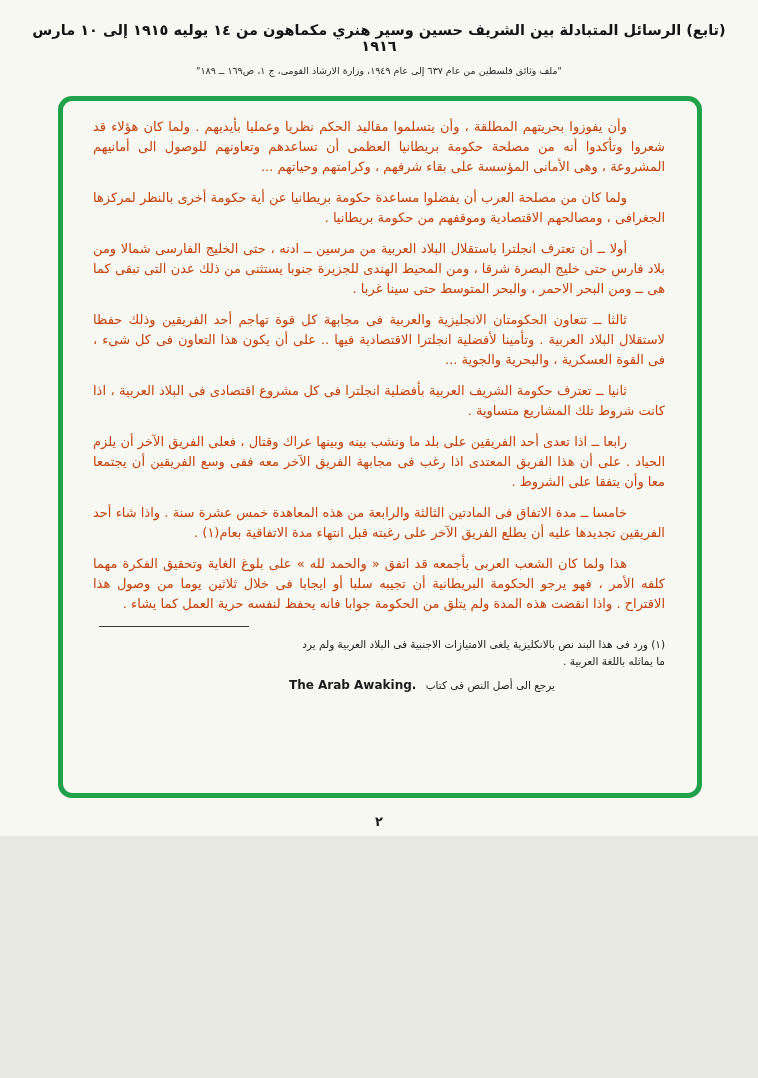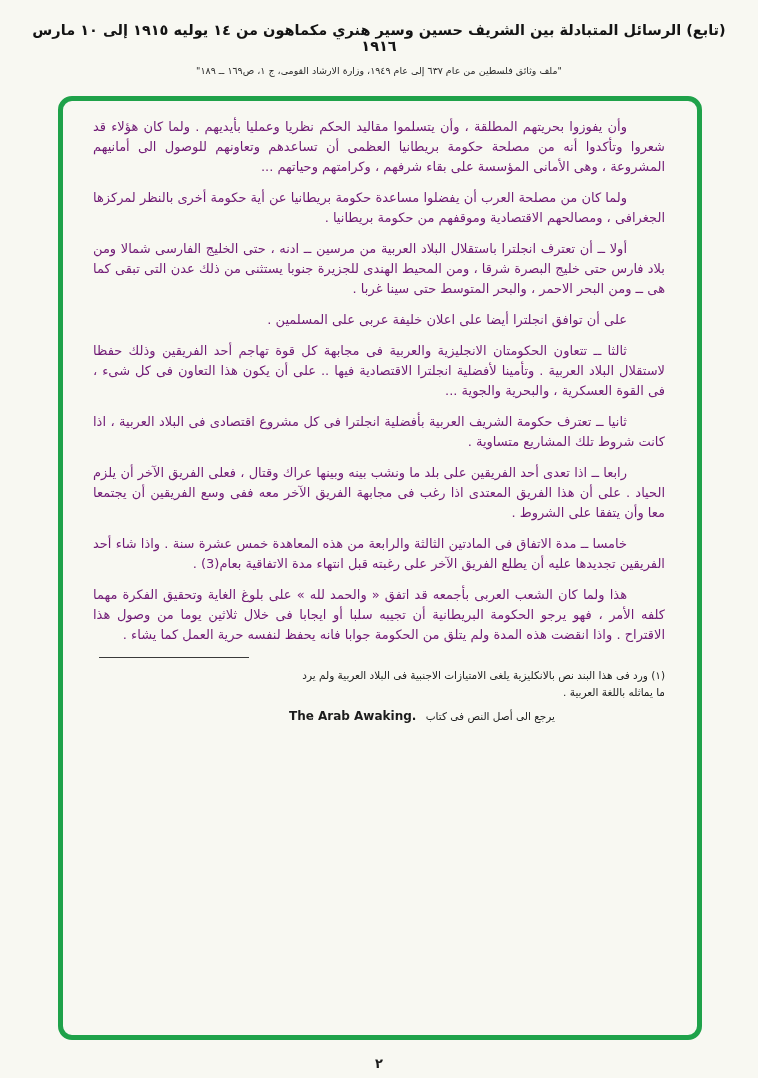--- a/index.html
+++ b/index.html
@@ -4,21 +4,21 @@
 <style>
   html, body {
     margin: 0;
     padding: 0;
     background: #e9e9e4;
     font-family: "DejaVu Sans", sans-serif;
   }
   .page {
     position: relative;
     width: 758px;
-    height: 1078px;
+    height: 836px;
     margin: 0 auto;
     background: #f8f8f2;
     direction: rtl;
     overflow: hidden;
   }
   .doc-header {
     position: absolute;
     top: 22px;
     left: 20px;
     right: 20px;
@@ -45,21 +45,21 @@
     border: 5px solid #1fa24a;
     border-radius: 14px;
     box-sizing: border-box;
     padding: 16px 32px 8px 30px;
     overflow: hidden;
     background: #f8f8f2;
   }
   .document-body {
     font-size: 13px;
     line-height: 20px;
-    color: #701a75;
+    color: #c2410c;
     text-align: justify;
   }
   .document-body p {
     margin: 0 0 11px 0;
     text-indent: 38px;
   }
   .footnote-divider {
     width: 150px;
     height: 1px;
     background: #3a3a3a;
@@ -112,25 +112,24 @@
   <div class="doc-header">
     <div class="title">(تابع) الرسائل المتبادلة بين الشريف حسين وسير هنري مكماهون من ١٤ يوليه ١٩١٥ إلى ١٠ مارس ١٩١٦</div>
     <div class="source">"ملف وثائق فلسطين من عام ٦٣٧ إلى عام ١٩٤٩، وزارة الارشاد القومى، ج ١، ص١٦٩ ــ ١٨٩"</div>
   </div>
 
   <div class="content-frame">
     <div class="document-body">
       <p>وأن يفوزوا بحريتهم المطلقة ، وأن يتسلموا مقاليد الحكم نظريا وعمليا بأيديهم . ولما كان هؤلاء قد شعروا وتأكدوا أنه من مصلحة حكومة بريطانيا العظمى أن تساعدهم وتعاونهم للوصول الى أمانيهم المشروعة ، وهى الأمانى المؤسسة على بقاء شرفهم ، وكرامتهم وحياتهم ...</p>
       <p>ولما كان من مصلحة العرب أن يفضلوا مساعدة حكومة بريطانيا عن أية حكومة أخرى بالنظر لمركزها الجغرافى ، ومصالحهم الاقتصادية وموقفهم من حكومة بريطانيا .</p>
       <p>أولا ــ أن تعترف انجلترا باستقلال البلاد العربية من مرسين ــ ادنه ، حتى الخليج الفارسى شمالا ومن بلاد فارس حتى خليج البصرة شرقا ، ومن المحيط الهندى للجزيرة جنوبا يستثنى من ذلك عدن التى تبقى كما هى ــ ومن البحر الاحمر ، والبحر المتوسط حتى سينا غربا .</p>
-      <p>على أن توافق انجلترا أيضا على اعلان خليفة عربى على المسلمين .</p>
       <p>ثالثا ــ تتعاون الحكومتان الانجليزية والعربية فى مجابهة كل قوة تهاجم أحد الفريقين وذلك حفظا لاستقلال البلاد العربية . وتأمينا لأفضلية انجلترا الاقتصادية فيها .. على أن يكون هذا التعاون فى كل شىء ، فى القوة العسكرية ، والبحرية والجوية ...</p>
       <p>ثانيا ــ تعترف حكومة الشريف العربية بأفضلية انجلترا فى كل مشروع اقتصادى فى البلاد العربية ، اذا كانت شروط تلك المشاريع متساوية .</p>
       <p>رابعا ــ اذا تعدى أحد الفريقين على بلد ما ونشب بينه وبينها عراك وقتال ، فعلى الفريق الآخر أن يلزم الحياد . على أن هذا الفريق المعتدى اذا رغب فى مجابهة الفريق الآخر معه ففى وسع الفريقين أن يجتمعا معا وأن يتفقا على الشروط .</p>
-      <p>خامسا ــ مدة الاتفاق فى المادتين الثالثة والرابعة من هذه المعاهدة خمس عشرة سنة . واذا شاء أحد الفريقين تجديدها عليه أن يطلع الفريق الآخر على رغبته قبل انتهاء مدة الاتفاقية بعام(3) .</p>
+      <p>خامسا ــ مدة الاتفاق فى المادتين الثالثة والرابعة من هذه المعاهدة خمس عشرة سنة . واذا شاء أحد الفريقين تجديدها عليه أن يطلع الفريق الآخر على رغبته قبل انتهاء مدة الاتفاقية بعام(١) .</p>
       <p>هذا ولما كان الشعب العربى بأجمعه قد اتفق « والحمد لله » على بلوغ الغاية وتحقيق الفكرة مهما كلفه الأمر ، فهو يرجو الحكومة البريطانية أن تجيبه سلبا أو ايجابا فى خلال ثلاثين يوما من وصول هذا الاقتراح . واذا انقضت هذه المدة ولم يتلق من الحكومة جوابا فانه يحفظ لنفسه حرية العمل كما يشاء .</p>
     </div>
 
     <div class="footnote-divider"></div>
 
     <div class="footnote">
       <p>(١) ورد فى هذا البند نص بالانكليزية يلغى الامتيازات الاجنبية فى البلاد العربية ولم يرد</p>
       <p>ما يماثله باللغة العربية .</p>
       <p class="reference">
         <span>يرجع الى أصل النص فى كتاب</span>

